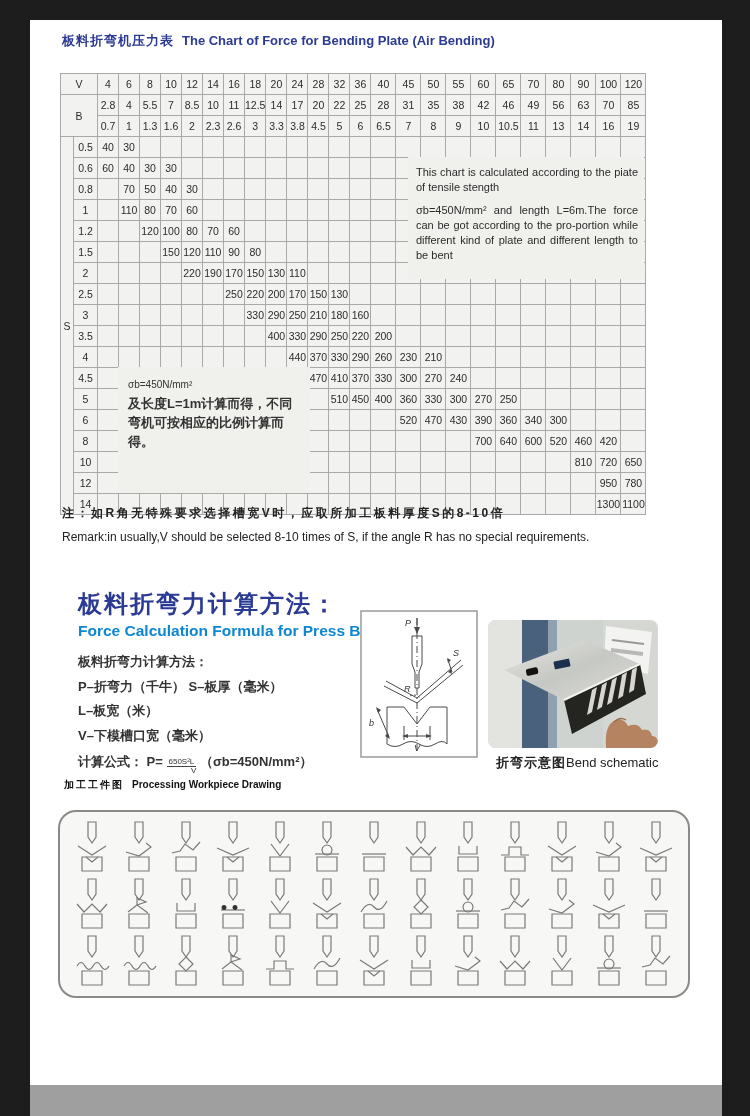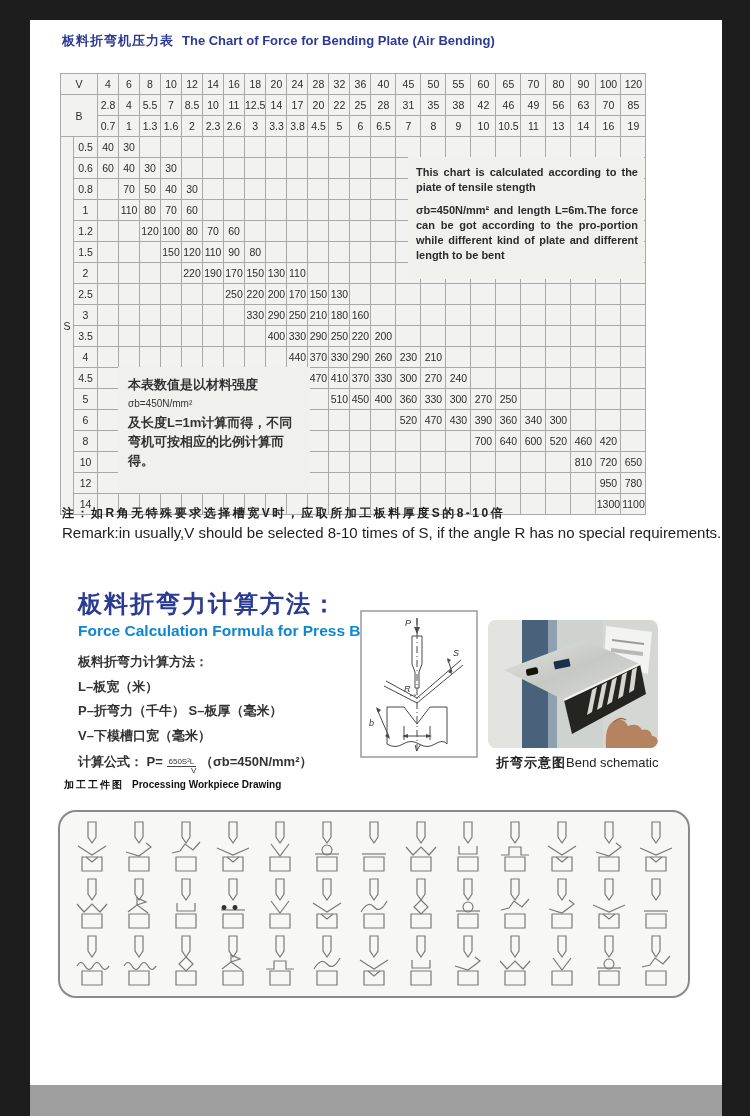--- a/index.html
+++ b/index.html
@@ -12,28 +12,28 @@
   .title .en{font-weight:bold;margin-left:8px;letter-spacing:0;}
   
   .tblwrap{position:absolute;left:30px;top:53px;width:618px;}
   table.force{border-collapse:collapse;table-layout:fixed;}
   table.force th,table.force td{border:1px solid #a9a9a7;background:#f2f2f0;color:#2c2c2c;
       font-size:10.5px;font-weight:normal;text-align:center;padding:0;height:20px;line-height:20px;overflow:hidden;}
   table.force thead th{height:20px;}
   th.slab{font-size:11px;}
   
   .ovl{position:absolute;background:#f0f0ed;color:#2b2b2b;z-index:5;}
-  .ovl-en{left:348px;top:84px;width:222px;height:114px;padding:8px 6px 0 8px;font-size:11px;line-height:15px;text-align:justify;font-weight:bold;}
+  .ovl-en{left:348px;top:84px;width:222px;height:114px;padding:8px 6px 0 8px;font-size:11px;line-height:15px;text-align:justify;}
   .ovl-en .p2{margin-top:8px;}
   .ovl-zh{left:58px;top:294px;width:178px;height:118px;padding:8px 4px 0 10px;font-size:13px;line-height:19px;font-weight:bold;color:#333;}
   .ovl-zh .sg{font-weight:normal;font-size:10px;}
   
   .note{position:absolute;left:32px;top:485px;color:#222;}
   .note .zh{font-size:12px;font-weight:bold;letter-spacing:2.5px;}
-  .note .en{font-size:15px;margin-top:2px;letter-spacing:0;}
+  .note .en{font-size:12px;margin-top:8px;letter-spacing:0;}
   
   .f-head{position:absolute;left:48px;top:568px;font-size:24px;font-weight:bold;color:#2b3a92;letter-spacing:2px;}
   .f-sub{position:absolute;left:48px;top:601px;font-size:15.5px;font-weight:bold;color:#0d87d1;}
   .f-lines{position:absolute;left:48px;top:630px;font-size:13px;color:#333;font-weight:bold;}
   .f-lines div{height:24.5px;line-height:24.5px;white-space:nowrap;}
   .frac{display:inline-block;vertical-align:-7px;text-align:right;font-size:8px;line-height:8px;font-weight:normal;margin-top:10px;}
   .frac .num{display:block;border-bottom:1px solid #444;padding:0 2px;}
   .frac .den{display:block;}
   
   .diagram{position:absolute;left:330px;top:590px;width:118px;height:148px;}
@@ -663,39 +663,38 @@
           </tr>
         </tbody>
     </table>
 
     <div class="ovl ovl-en">
       <div class="p1">This chart is calculated according to the piate of tensile stength</div>
       <div class="p2">σb=450N/mm²  and length L=6m.The force can be got according to the pro-portion while different kind of plate and different length to be bent</div>
     </div>
 
     <div class="ovl ovl-zh">
-      <div>本表数值是以材料强度</div>
       <div class="sg">σb=450N/mm²</div>
       <div>及长度L=1m计算而得，不同</div>
       <div>弯机可按相应的比例计算而</div>
       <div>得。</div>
     </div>
   </div>
 
   <div class="note">
     <div class="zh">注：如R角无特殊要求选择槽宽V时，应取所加工板料厚度S的8-10倍</div>
     <div class="en">Remark:in usually,V should be selected 8-10 times of S, if the angle R has no special requirements.</div>
   </div>
 
   <div class="f-head">板料折弯力计算方法：</div>
   <div class="f-sub">Force Calculation Formula for Press Brake：</div>
   <div class="f-lines">
     <div>板料折弯力计算方法：</div>
+    <div>P–折弯力（千牛）  S–板厚（毫米）</div>
     <div>L–板宽（米）</div>
-    <div>P–折弯力（千牛）  S–板厚（毫米）</div>
     <div>V–下模槽口宽（毫米）</div>
     <div>
       <span>计算公式：  P=</span>
       <span class="frac"><span class="num">650S²L</span><span class="den">V</span></span>
       <span>（σb=450N/mm²）</span>
     </div>
   </div>
 
   <div class="diagram">
     <svg width="118" height="148" viewBox="0 0 118 148">

